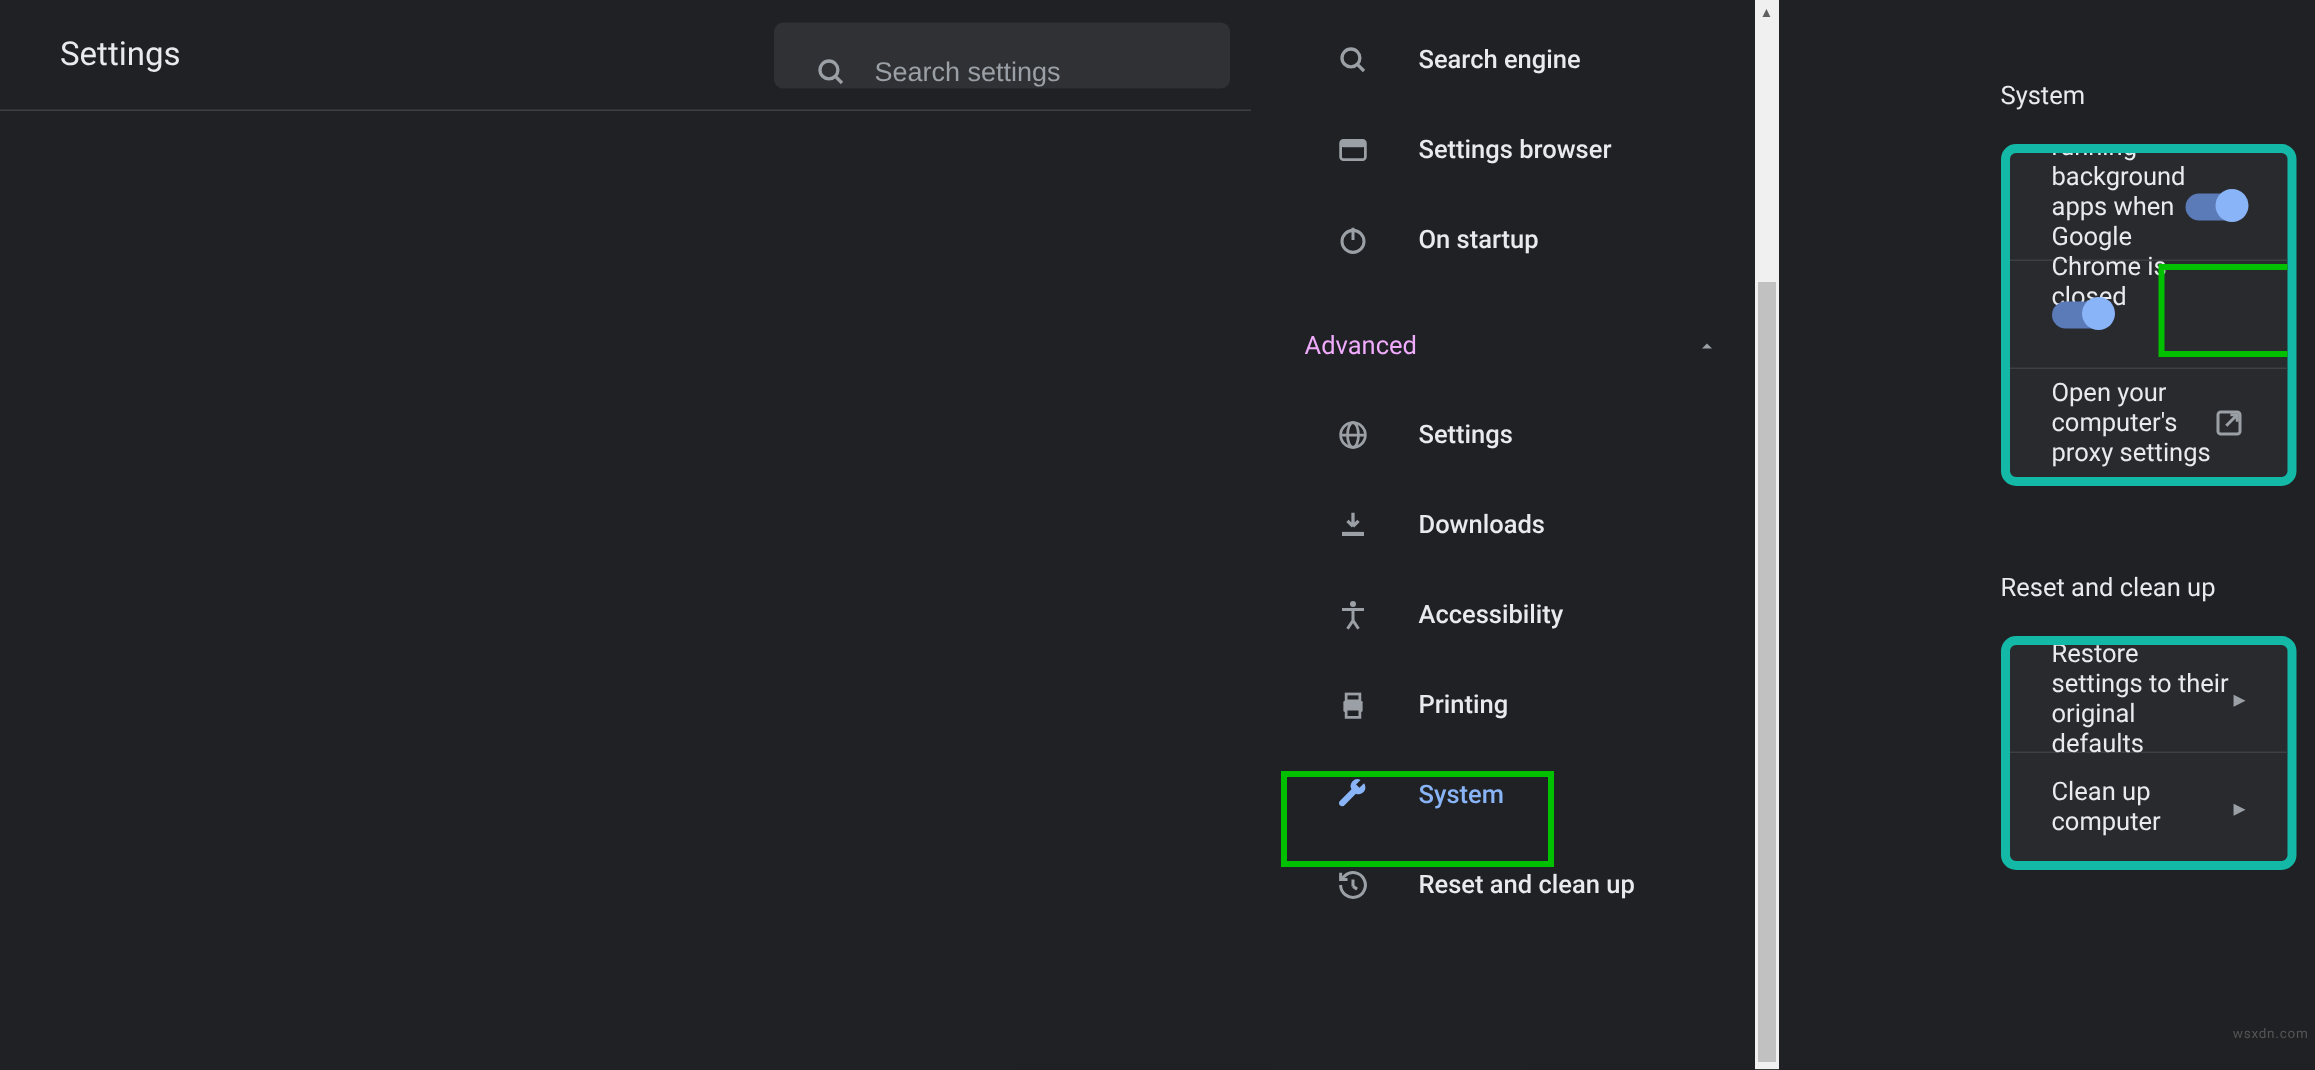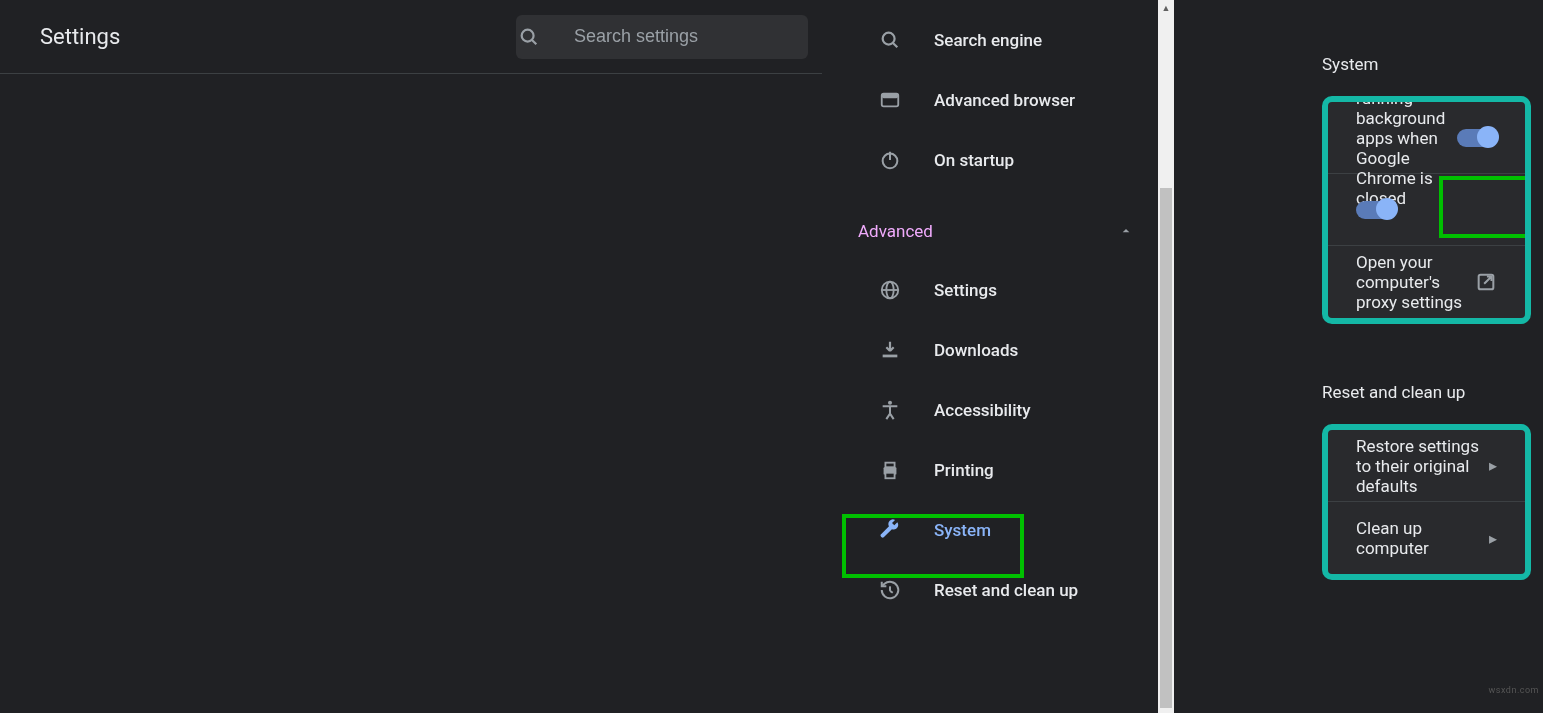--- a/index.html
+++ b/index.html
@@ -1,20 +1,20 @@
 <!DOCTYPE html>
 <html><head>
 <meta charset="utf-8">
 <style>
   * { margin: 0; padding: 0; box-sizing: border-box; }
   html, body { width: 1543px; height: 713px; overflow: hidden; font-family: Roboto, Arial, sans-serif; background: #202124; color: #e8eaed; }
   .app { display: flex; flex-direction: row; width: 100%; height: 100%; }
   .topbar { height: 74px; background: #202124; display: flex; align-items: center; border-bottom: 1px solid #3c4043; }
   .topbar-title { font-size: 22px; color: #e8eaed; padding-left: 40px; width: 516px; position: relative; }
-  .searchwrap { flex: 1; display: flex; align-items: center; background: #303134; border-radius: 6px; height: 44px; margin-right: 14px; padding: 0 2px; gap: 34px; }
+  .searchwrap { flex: 1; display: flex; align-items: flex-end; background: #303134; border-radius: 6px; height: 44px; margin-right: 14px; padding: 0 27px; gap: 18px; }
   .searchwrap input { background: transparent; border: none; outline: none; color: #9aa0a6; font-size: 18px; width: 100%; }
   .searchwrap input::placeholder { color: #9aa0a6; }
   .body { flex: 1; display: flex; min-height: 0; }
   .sidebar { width: 352px; background: #202124; position: relative; overflow: hidden; }
   .sidebar-inner { padding-top: 0; }
   .row { display: flex; align-items: center; height: 60px; padding-left: 56px; gap: 32px; cursor: pointer; }
   .row.partial { height: 40px; align-items: flex-end; padding-bottom: 6px; opacity: .6; }
   .row .icon { width: 24px; height: 24px; display: flex; align-items: center; justify-content: center; color: #9aa0a6; flex-shrink: 0; }
   .row .label { font-size: 17px; color: #e8eaed; font-weight: 500; }
   .row.partial .label { color: #e8eaed; }
@@ -77,21 +77,21 @@
           <span class="label">Search engine</span>
         </div>
 
         <div class="row">
           <span class="icon">
             <svg width="22" height="22" viewBox="0 0 24 24" fill="#9aa0a6">
                 <rect x="3" y="5" width="18" height="14" rx="2" fill="none" stroke="#9aa0a6" stroke-width="2"></rect>
                 <rect x="3" y="5" width="18" height="5" rx="2"></rect>
               </svg>
           </span>
-          <span class="label">Advanced browser</span>
+          <span class="label">Settings browser</span>
         </div>
 
         <div class="row">
           <span class="icon">
             <svg width="22" height="22" viewBox="0 0 24 24" fill="none" stroke="#9aa0a6" stroke-width="2.2">
                 <circle cx="12" cy="13" r="8"></circle>
                 <line x1="12" y1="3" x2="12" y2="12"></line>
               </svg>
           </span>
           <span class="label">On startup</span>

